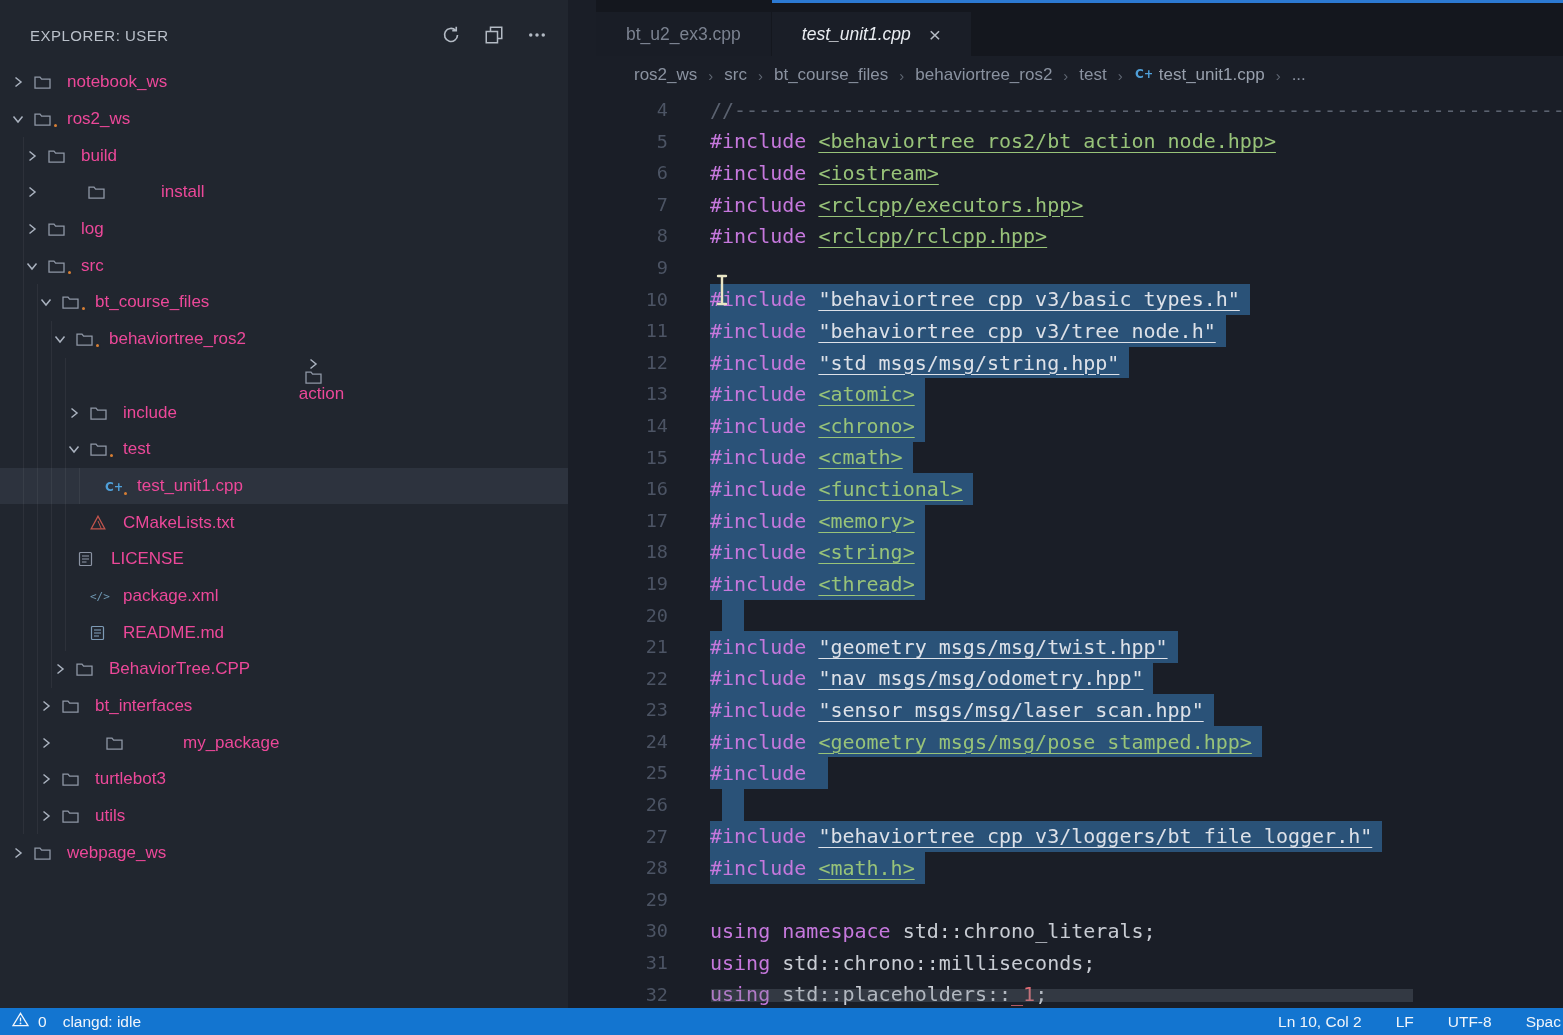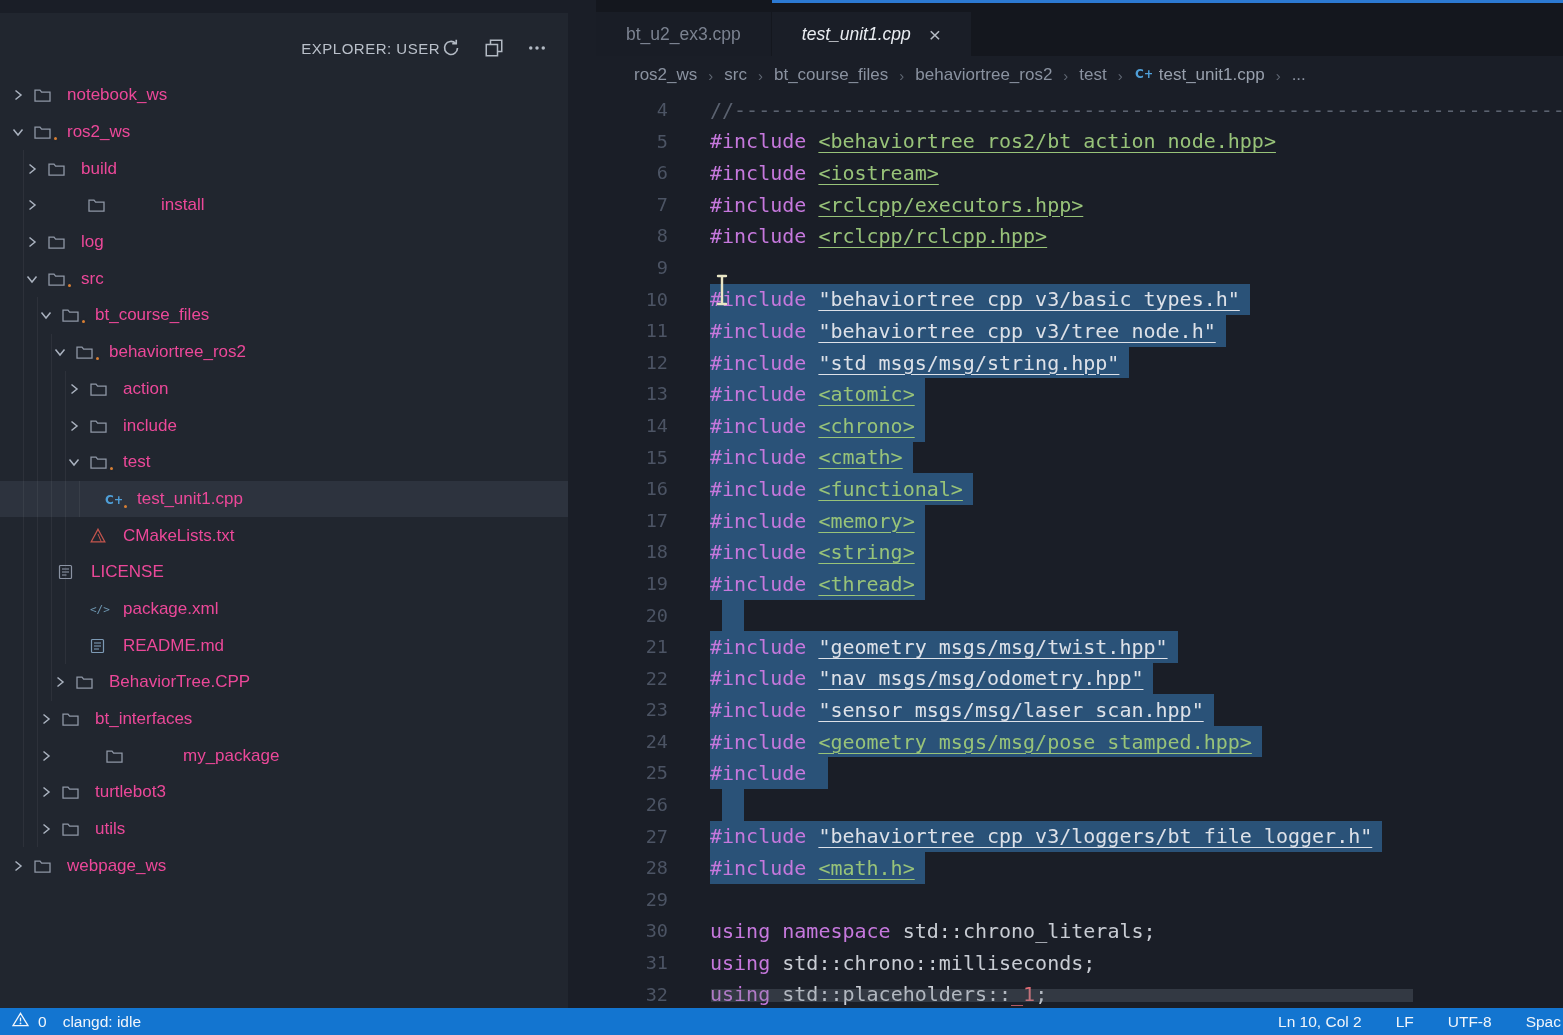--- a/index.html
+++ b/index.html
@@ -5,22 +5,22 @@
   * { box-sizing: border-box; }
   html,body { margin:0; padding:0; }
   body {
     width:1563px; height:1035px; overflow:hidden;
     background:#1a1e27; font-family:"Liberation Sans", sans-serif;
     position:relative; color:#d3d7df;
   }
 
   
   .sidebar {
-    position:absolute; left:0; top:13px; width:568px; height:1008px;
-    background:#21262f; overflow:hidden;text-align:right;
+    position:absolute; left:0; top:0; width:568px; height:1008px;
+    background:#21262f; overflow:hidden;
   }
   .exp-header { display:flex; align-items:center; padding:24px 20px 12px 30px; }
   .exp-title { flex:1; color:#bac0ca; font-size:15px; letter-spacing:.5px; }
   .exp-icons { display:flex; gap:21px; align-items:center; }
   .exp-icons .hicon { width:22px; height:22px; display:flex; align-items:center; justify-content:center; cursor:pointer; }
 
   .tree { margin-top:6px; }
   .tree-row {
     height:36.7px; display:flex; align-items:center; position:relative;
     font-size:17px; color:#ec4899; cursor:pointer; white-space:nowrap;
@@ -224,21 +224,21 @@
           </svg>
         </span>
         <span class="ticon">
           <svg width="17" height="14" viewBox="0 0 17 14">
             <path d="M1 2.2 h5 l1.6 2 H16 v9 H1 Z" fill="none" stroke="#8f97a6" stroke-width="1.3"></path>
           </svg>
           <span class="gitdot"></span>
         </span>
         <span class="tlabel">behaviortree_ros2</span>
       </div>
-      <div class="tree-row" style="padding-left: 68px;">
+      <div class="tree-row" style="padding-left: 68px; flex-direction: column;">
         <span class="guide" style="left: 23px;"></span>
         <span class="guide" style="left: 37px;"></span>
         <span class="guide" style="left: 51px;"></span>
         <span class="guide" style="left: 65px;"></span>
         <span class="chev">
           <svg width="12" height="12" viewBox="0 0 12 12">
             <polyline points="3.5,1.5 9,6 3.5,10.5" fill="none" stroke="#aab2bf" stroke-width="1.5"></polyline>
           </svg>
         </span>
         <span class="ticon">
@@ -305,21 +305,21 @@
         <span class="guide" style="left: 65px;"></span>
         <span class="chev"></span>
         <span class="ticon">
           <svg width="16" height="15" viewBox="0 0 16 15">
             <path d="M8 1.2 L14.8 13.8 H1.2 Z" fill="none" stroke="#c4554d" stroke-width="1.3"></path>
             <path d="M8 6 L11.3 13.8" stroke="#c4554d" stroke-width="1"></path>
           </svg>
         </span>
         <span class="tlabel">CMakeLists.txt</span>
       </div>
-      <div class="tree-row" style="padding-left: 36px;">
+      <div class="tree-row" style="padding-left: 56px;">
         <span class="guide" style="left: 23px;"></span>
         <span class="guide" style="left: 37px;"></span>
         <span class="guide" style="left: 51px;"></span>
         <span class="guide" style="left: 65px;"></span>
         <span class="chev"></span>
         <span class="ticon">
           <svg width="15" height="16" viewBox="0 0 15 16">
             <rect x="1.5" y="1.5" width="12" height="13" rx="1" fill="none" stroke="#8b93a3" stroke-width="1.2"></rect>
             <line x1="4" y1="5" x2="11" y2="5" stroke="#8b93a3" stroke-width="1.1"></line>
             <line x1="4" y1="8" x2="11" y2="8" stroke="#8b93a3" stroke-width="1.1"></line>

